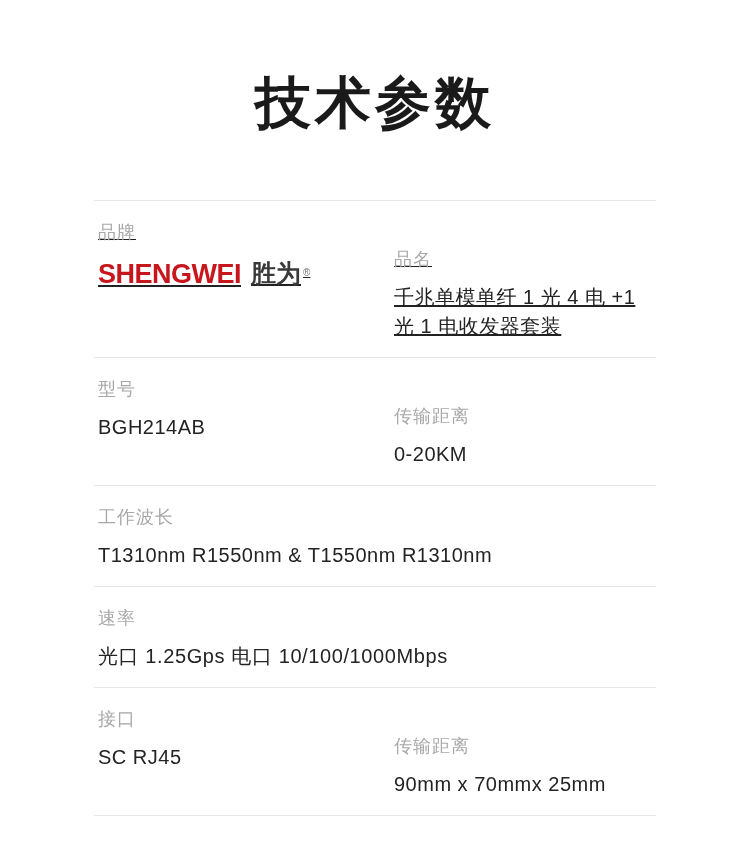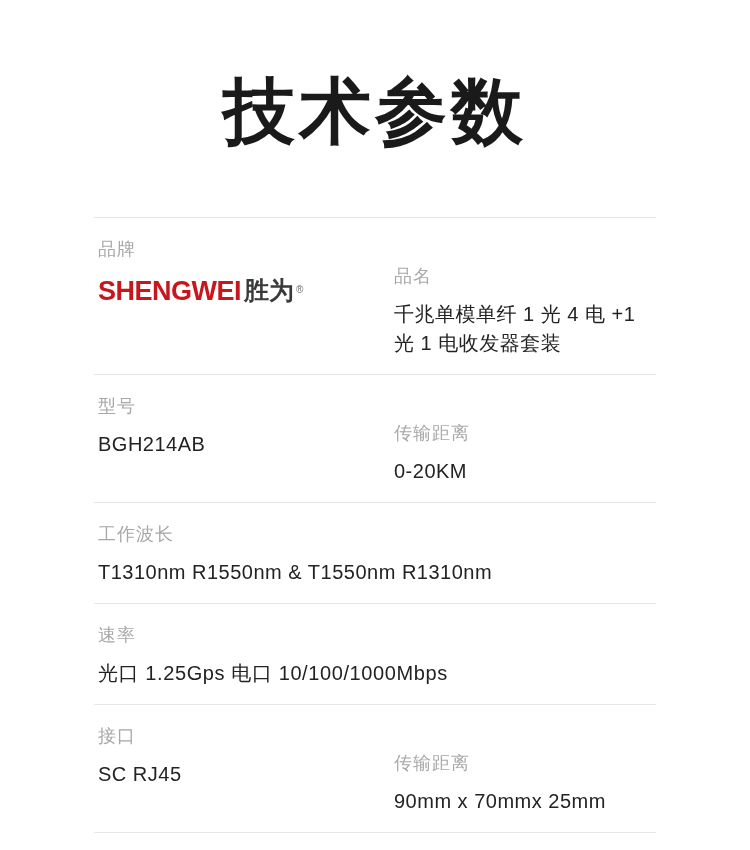--- a/index.html
+++ b/index.html
@@ -15,40 +15,41 @@
     overflow: hidden;
   }
   .page {
     width: 750px;
     height: 850px;
     position: relative;
     box-sizing: border-box;
   }
   .title {
     text-align: center;
-    font-size: 72px;
+    font-size: 56px;
     font-weight: bold;
     letter-spacing: 4px;
     color: #1a1a1a;
     padding-top: 72px;
     line-height: 1.1;
   }
   .spec-table {
     margin: 0 auto;
     margin-top: 66px;
     width: 562px;
   }
   .spec-row {
     border-bottom: 1px solid #e6e6e6;
     padding: 18px 0 16px 0;
     display: flex;
     flex-wrap: wrap;
   }
   .spec-row:first-child {
     border-top: 1px solid #e6e6e6;
+    text-decoration: underline;
   }
   .col {
     box-sizing: border-box;
   }
   .col-left {
     width: 300px;
     padding-left: 4px;
   }
   .col-right {
     width: 262px;
@@ -86,21 +87,21 @@
     font-size: 27px;
     font-weight: bold;
     color: #c8161d;
     letter-spacing: -0.5px;
     font-family: "Liberation Sans", "DejaVu Sans", sans-serif;
   }
   .brand-cn {
     font-size: 25px;
     font-weight: bold;
     color: #3a3a3a;
-    margin-left: 3px;
+    margin-left: 10px;
     letter-spacing: 0px;
   }
   .brand-reg {
     font-size: 10px;
     color: #6d6d6d;
     margin-left: 2px;
     margin-bottom: 12px;
   }
   .value-mono-gap {
     letter-spacing: 0.6px;

